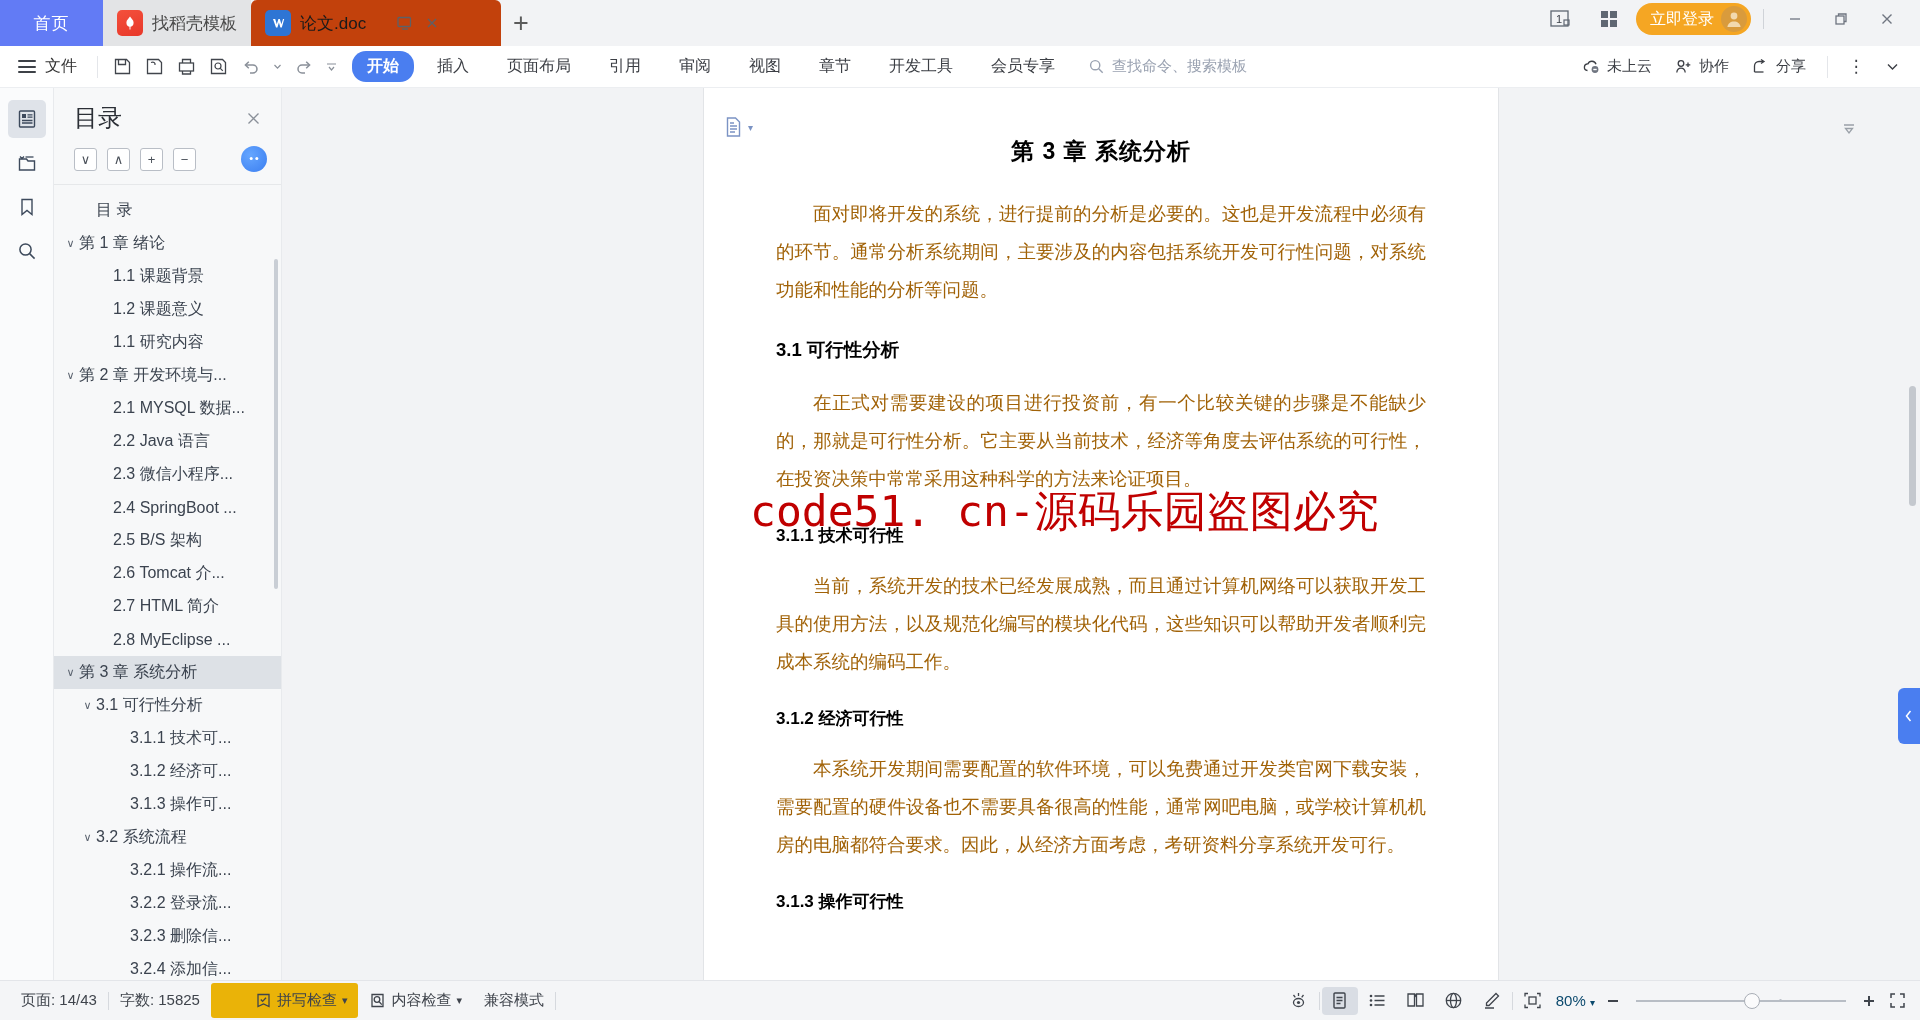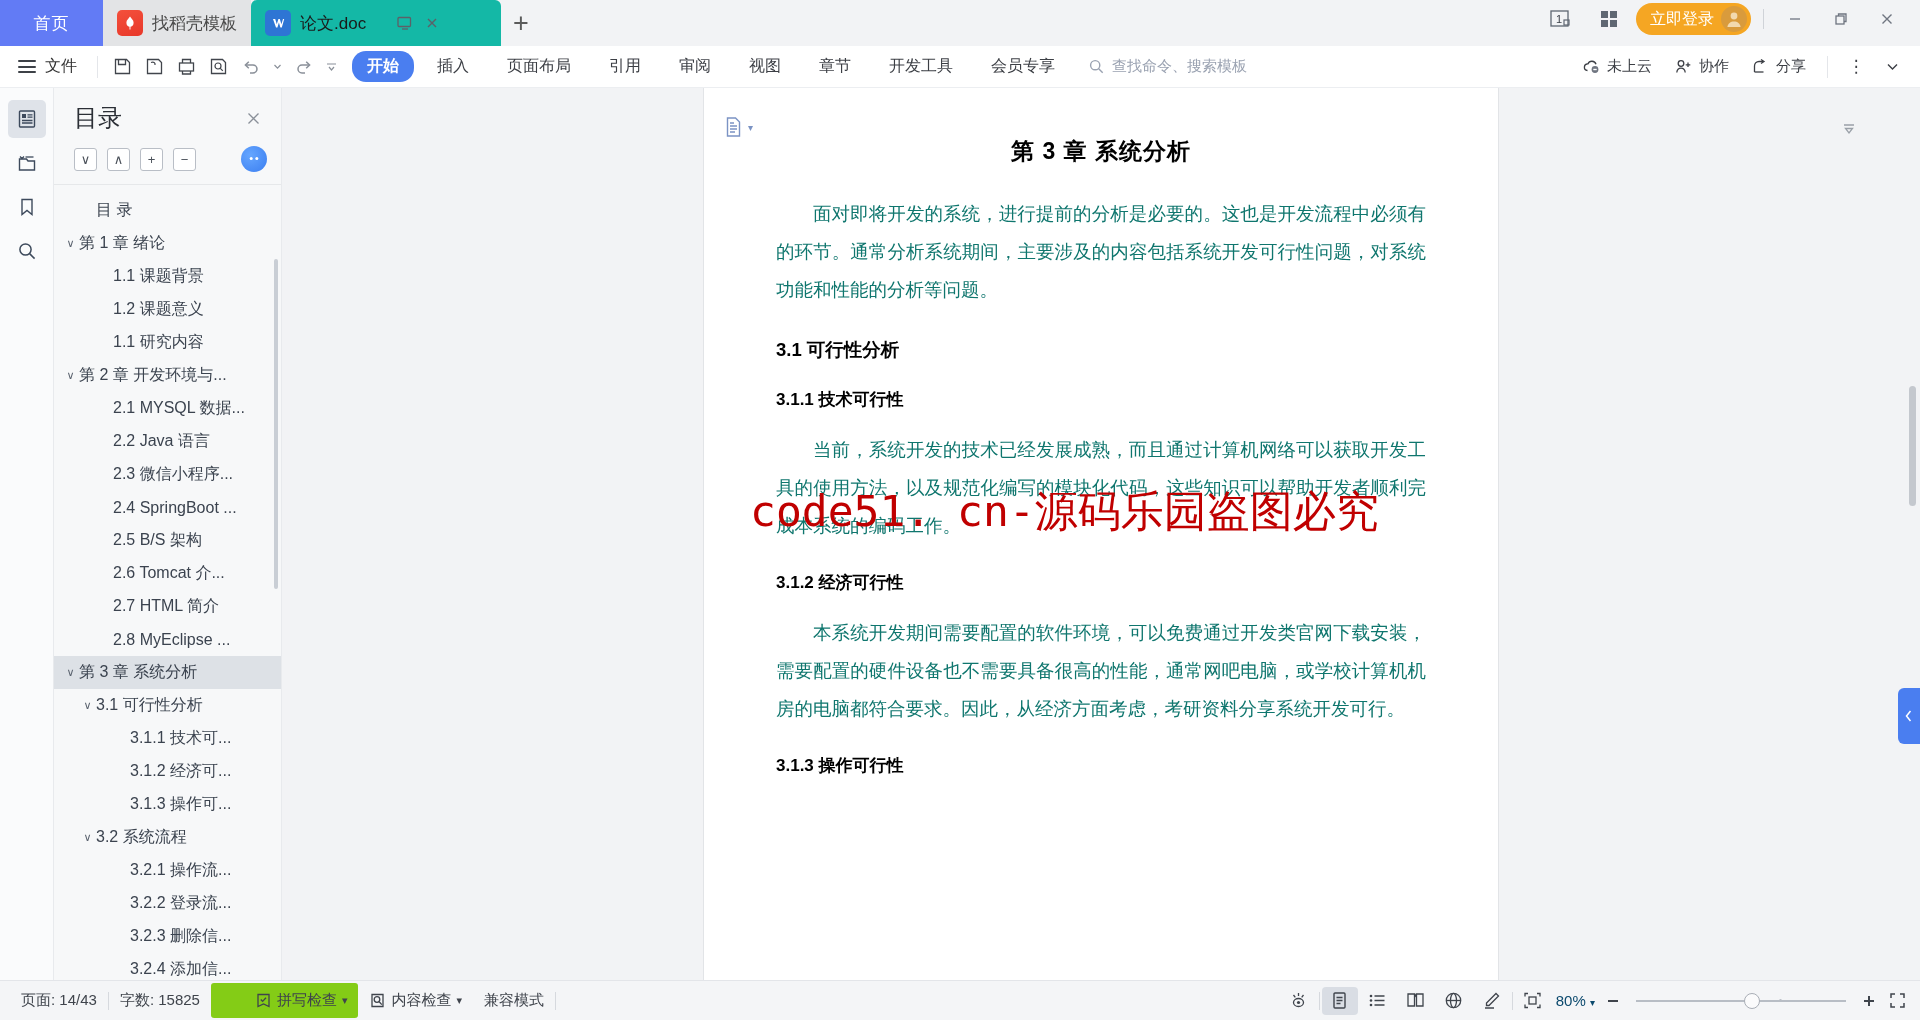--- a/index.html
+++ b/index.html
@@ -22,21 +22,21 @@
     width: 103px; height: 46px; background: #627bf5; color: #fff;
     display: flex; align-items: center; justify-content: center;
     font-size: 17px; letter-spacing: 1px;
   }
   .doc-tab {
     height: 46px; display: flex; align-items: center; padding: 0 14px;
     font-size: 17px; color: #4a4a4a; position: relative; max-width: 300px;
   }
   .doc-tab.inactive { background: #e3e4e6; }
   .doc-tab.active {
-    background: #14b8a6; color: #1a1a1a;
+    background: #c2410c; color: #1a1a1a;
     border-top-left-radius: 6px; border-top-right-radius: 6px;
     min-width: 250px;
   }
   .tab-ico { width: 26px; height: 26px; border-radius: 5px; margin-right: 9px;
     display:flex; align-items:center; justify-content:center; flex:0 0 26px;}
   .tab-ico.daoke { background: linear-gradient(160deg,#f4503c,#e8382a); }
   .tab-ico.wps { background: #2e75d4; }
   .tab-label { white-space: nowrap; overflow: hidden; text-overflow: ellipsis; }
   .tab-actions { display: flex; align-items: center; gap: 10px; margin-left: 30px; }
   .tab-plus { width: 40px; height: 46px; display:flex; align-items:center; justify-content:center;
@@ -116,21 +116,21 @@
   
   .docarea { flex: 1; position: relative; overflow: hidden; background: #f2f3f5;
     display:flex; justify-content:center; }
   .page { width: 794px; background: #fff; margin-top: 0px; position: relative;
     box-shadow: 0 0 0 1px #e2e4e7; min-height: 1000px; padding: 26px 72px 0 72px; }
   .page-badge { position:absolute; left: 20px; top: 28px; display:flex; align-items:center; gap:4px;
     color:#7b93c4; }
   .doc-title { text-align:center; font-family:"Liberation Sans", sans-serif; font-weight: 700;
     font-size: 23px; color:#000; letter-spacing: 1px; margin: 22px 0 28px; }
   .doc-p { font-family: "Liberation Serif", serif; font-size: 18.5px; line-height: 38px;
-    color:#0f766e; text-indent: 2em; text-align: justify; margin-bottom: 4px; }
+    color:#a16207; text-indent: 2em; text-align: justify; margin-bottom: 4px; }
   .doc-h2 { font-family:"Liberation Sans", sans-serif; font-weight: 700; font-size: 18.5px;
     color:#000; margin: 28px 0 22px; }
   .doc-h3 { font-family:"Liberation Sans", sans-serif; font-weight: 700; font-size: 17px;
     color:#000; margin: 26px 0 20px; }
   .watermark { position:absolute; left: 46px; top: 395px; font-size: 43px;
     font-family: "DejaVu Sans Mono", monospace; color: #c00000; white-space: nowrap;
     pointer-events: none; z-index: 5; }
 
   
   .right-float { position:absolute; right: 52px; top: 22px; width: 38px; height: 38px;
@@ -145,21 +145,21 @@
     background:#4a7ef0; border-top-left-radius: 6px; border-bottom-left-radius: 6px;
     display:flex; align-items:center; justify-content:center; color:#fff; cursor:pointer; }
 
   
   .status { height: 40px; background: #f4f5f7; border-top: 1px solid #e3e5e9;
     display: flex; align-items: center; padding: 0 10px; flex: 0 0 40px; font-size: 15px;
     color: #3f444c; }
   .st-item { padding: 0 11px; display:flex; align-items:center; gap:5px; cursor:default;
     white-space:nowrap; }
   .st-item.btn { cursor:pointer; border-radius:3px; }
-  .st-item.hl { background:#84cc16; height: 35px; padding-left: 44px; }
+  .st-item.hl { background:#eab308; height: 35px; padding-left: 44px; }
   .st-sep { width:1px; height:18px; background:#d6d9de; }
   .status-right { margin-left:auto; display:flex; align-items:center; gap:2px; }
   .vmode { width: 36px; height: 28px; display:flex; align-items:center; justify-content:center;
     border-radius:4px; cursor:pointer; color:#3f444c; }
   .vmode.active { background:#d9dde4; }
   .zoom-val { color:#0c4a6e; font-size:15px; padding: 0 3px; cursor:pointer; }
   .slider { width: 210px; height: 20px; display:flex; align-items:center; position:relative;
     margin: 0 8px; }
   .slider .track { position:absolute; left:0; right:0; height: 2px; background:#b8bdc5; }
   .slider .knob { position:absolute; left: 108px; width: 16px; height: 16px; border-radius: 50%;
@@ -559,20 +559,21 @@
           <svg width="20" height="22" viewBox="0 0 20 22">
               <path d="M3.5 2h8l4 4v14h-12z" fill="none" stroke="#7b93c4" stroke-width="1.4"></path>
               <path d="M6 7h4M6 10h7M6 13h7M6 16h5" stroke="#7b93c4" stroke-width="1.3"></path>
             </svg>
           <span style="font-size:10px;color:#7b93c4;">▾</span>
         </div>
 
         <div class="doc-title">第 3 章 系统分析</div>
         <div class="doc-p">面对即将开发的系统，进行提前的分析是必要的。这也是开发流程中必须有的环节。通常分析系统期间，主要涉及的内容包括系统开发可行性问题，对系统功能和性能的分析等问题。</div>
         <div class="doc-h2">3.1  可行性分析</div>
+        <div class="doc-p">在正式对需要建设的项目进行投资前，有一个比较关键的步骤是不能缺少的，那就是可行性分析。它主要从当前技术，经济等角度去评估系统的可行性，在投资决策中常常采用这种科学的方法来论证项目。</div>
         <div class="doc-h3">3.1.1  技术可行性</div>
         <div class="doc-p">当前，系统开发的技术已经发展成熟，而且通过计算机网络可以获取开发工具的使用方法，以及规范化编写的模块化代码，这些知识可以帮助开发者顺利完成本系统的编码工作。</div>
         <div class="doc-h3">3.1.2  经济可行性</div>
         <div class="doc-p">本系统开发期间需要配置的软件环境，可以免费通过开发类官网下载安装，需要配置的硬件设备也不需要具备很高的性能，通常网吧电脑，或学校计算机机房的电脑都符合要求。因此，从经济方面考虑，考研资料分享系统开发可行。</div>
         <div class="doc-h3">3.1.3  操作可行性</div>
 
         <div class="watermark">code51. cn-源码乐园盗图必究</div>
       </div>
 
       <div class="right-float">

